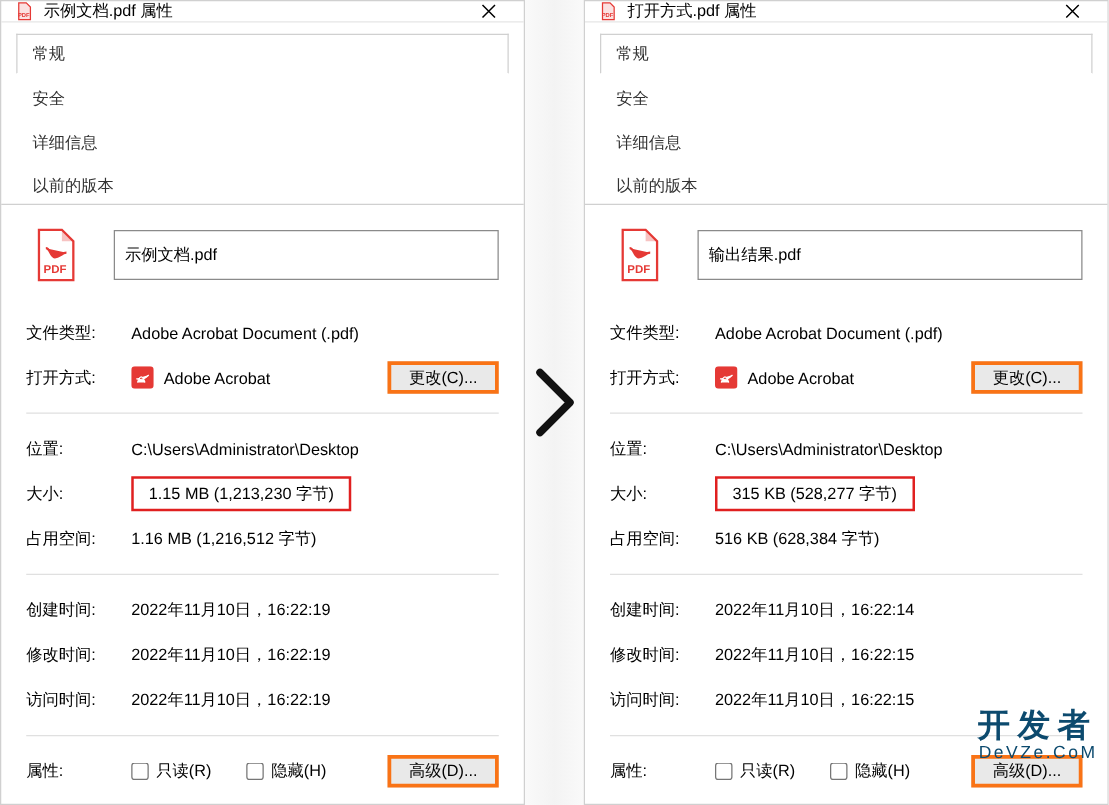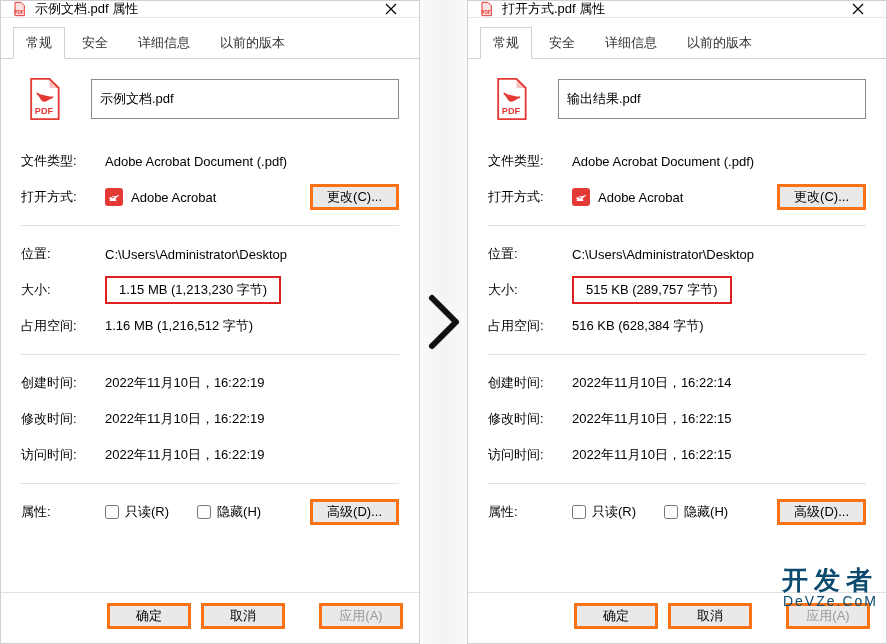--- a/index.html
+++ b/index.html
@@ -56,20 +56,21 @@
   align-items: center;
   justify-content: center;
   color: #000;
   font-size: 14px;
 }
 .tabs {
   display: flex;
   padding: 8px 12px 0 12px;
   border-bottom: 1px solid #d0d0d0;
   gap: 4px;
+  flex-direction: column;
 }
 .tab {
   padding: 6px 12px 6px 12px;
   font-size: 13px;
   color: #333;
   cursor: pointer;
   border: 1px solid transparent;
   border-bottom: none;
   position: relative;
   top: 1px;
@@ -319,21 +320,21 @@
       </span>
       <button class="btn">更改(C)...</button>
     </div>
     <hr class="hr">
     <div class="row">
         <span class="label">位置:</span>
         <span class="value">C:\Users\Administrator\Desktop</span>
       </div>
     <div class="row">
         <span class="label">大小:</span>
-        <span class="value highlight">515 KB (289,757 字节)</span>
+        <span class="value highlight">315 KB (528,277 字节)</span>
       </div>
     <div class="row">
         <span class="label">占用空间:</span>
         <span class="value">516 KB (628,384 字节)</span>
       </div>
     <hr class="hr">
     <div class="row">
         <span class="label">创建时间:</span>
         <span class="value">2022年11月10日，16:22:14</span>
       </div>

